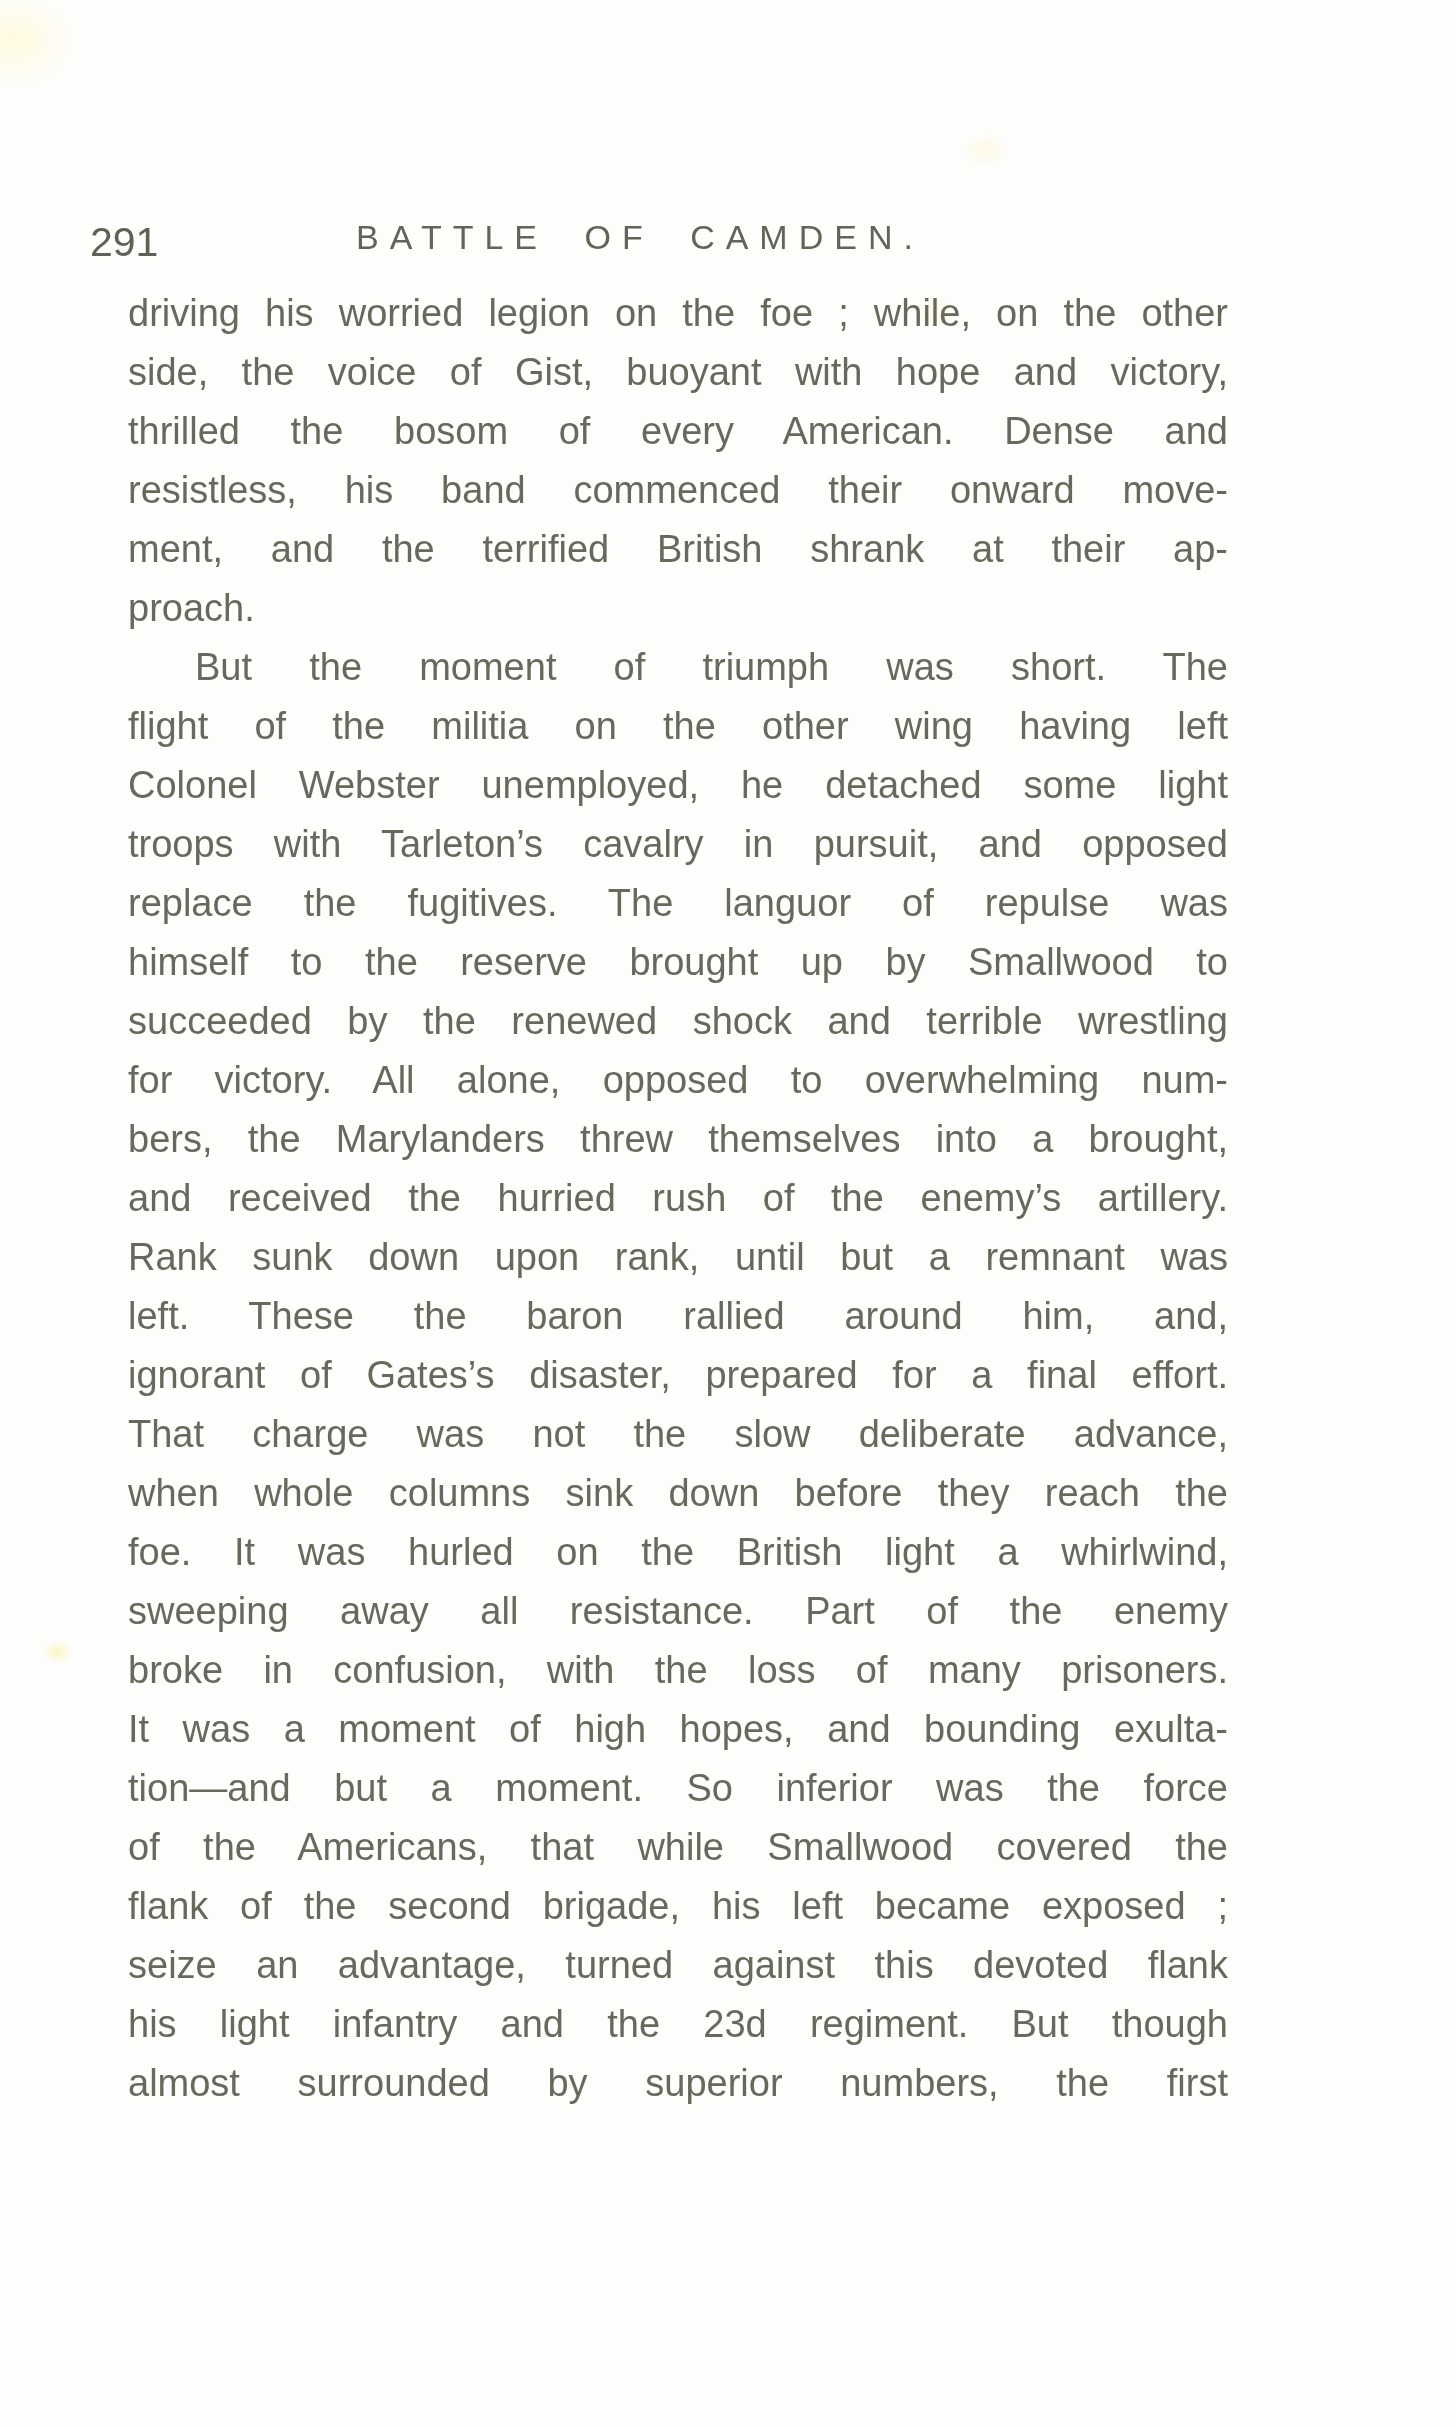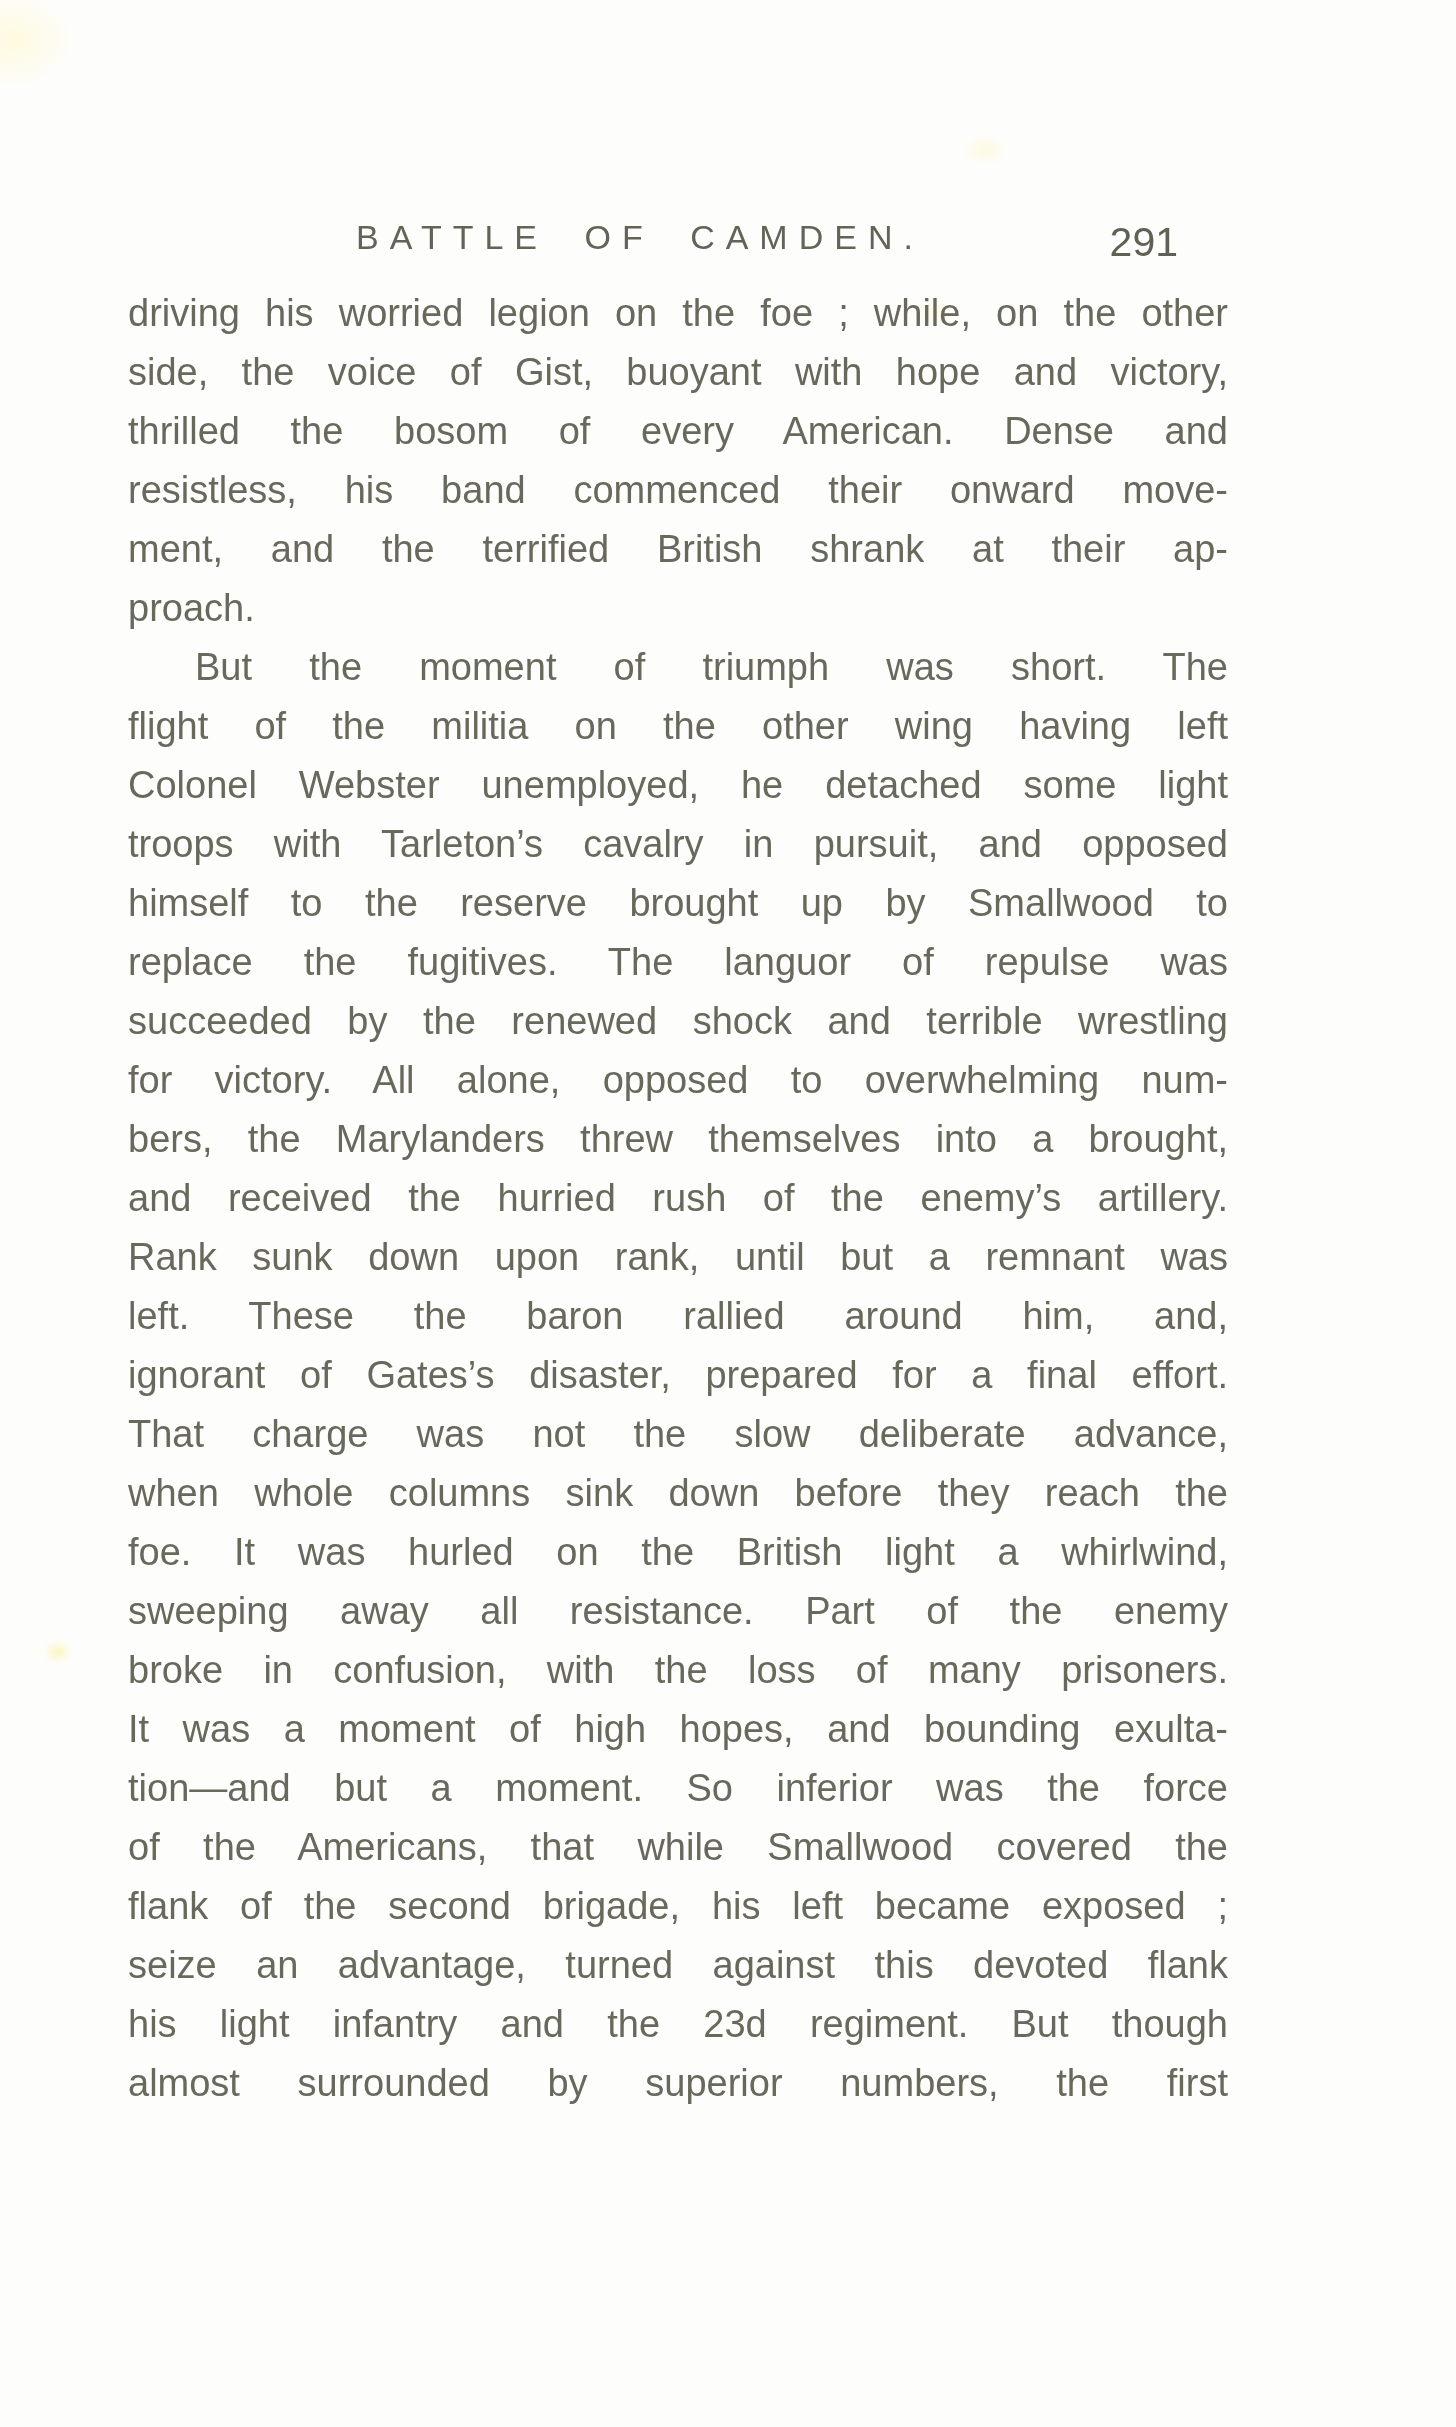--- a/index.html
+++ b/index.html
@@ -36,21 +36,21 @@
     letter-spacing: 11px;
     word-spacing: 16px;
     color: #636357;
     white-space: nowrap;
   }
   .page-number {
     position: absolute;
     top: 222px;
     left: 90px;
     width: 1088px;
-    text-align: right;
+    text-align: left;
     font-size: 41px;
     line-height: 1;
     color: #60605​4;
     color: #606054;
   }
 
   
   .body-text {
     position: absolute;
     top: 284px;
@@ -88,22 +88,22 @@
       <div class="line">driving his worried legion on the foe ; while, on the other</div>
       <div class="line">side, the voice of Gist, buoyant with hope and victory,</div>
       <div class="line">thrilled the bosom of every American. Dense and</div>
       <div class="line">resistless, his band commenced their onward move-</div>
       <div class="line">ment, and the terrified British shrank at their ap-</div>
       <div class="line flush">proach.</div>
       <div class="line indent">But the moment of triumph was short. The</div>
       <div class="line">flight of the militia on the other wing having left</div>
       <div class="line">Colonel Webster unemployed, he detached some light</div>
       <div class="line">troops with Tarleton’s cavalry in pursuit, and opposed</div>
+      <div class="line">replace the fugitives. The languor of repulse was</div>
       <div class="line">himself to the reserve brought up by Smallwood to</div>
-      <div class="line">replace the fugitives. The languor of repulse was</div>
       <div class="line">succeeded by the renewed shock and terrible wrestling</div>
       <div class="line">for victory. All alone, opposed to overwhelming num-</div>
       <div class="line">bers, the Marylanders threw themselves into a brought,</div>
       <div class="line">and received the hurried rush of the enemy’s artillery.</div>
       <div class="line">Rank sunk down upon rank, until but a remnant was</div>
       <div class="line">left. These the baron rallied around him, and,</div>
       <div class="line">ignorant of Gates’s disaster, prepared for a final effort.</div>
       <div class="line">That charge was not the slow deliberate advance,</div>
       <div class="line">when whole columns sink down before they reach the</div>
       <div class="line">foe. It was hurled on the British light a whirlwind,</div>

